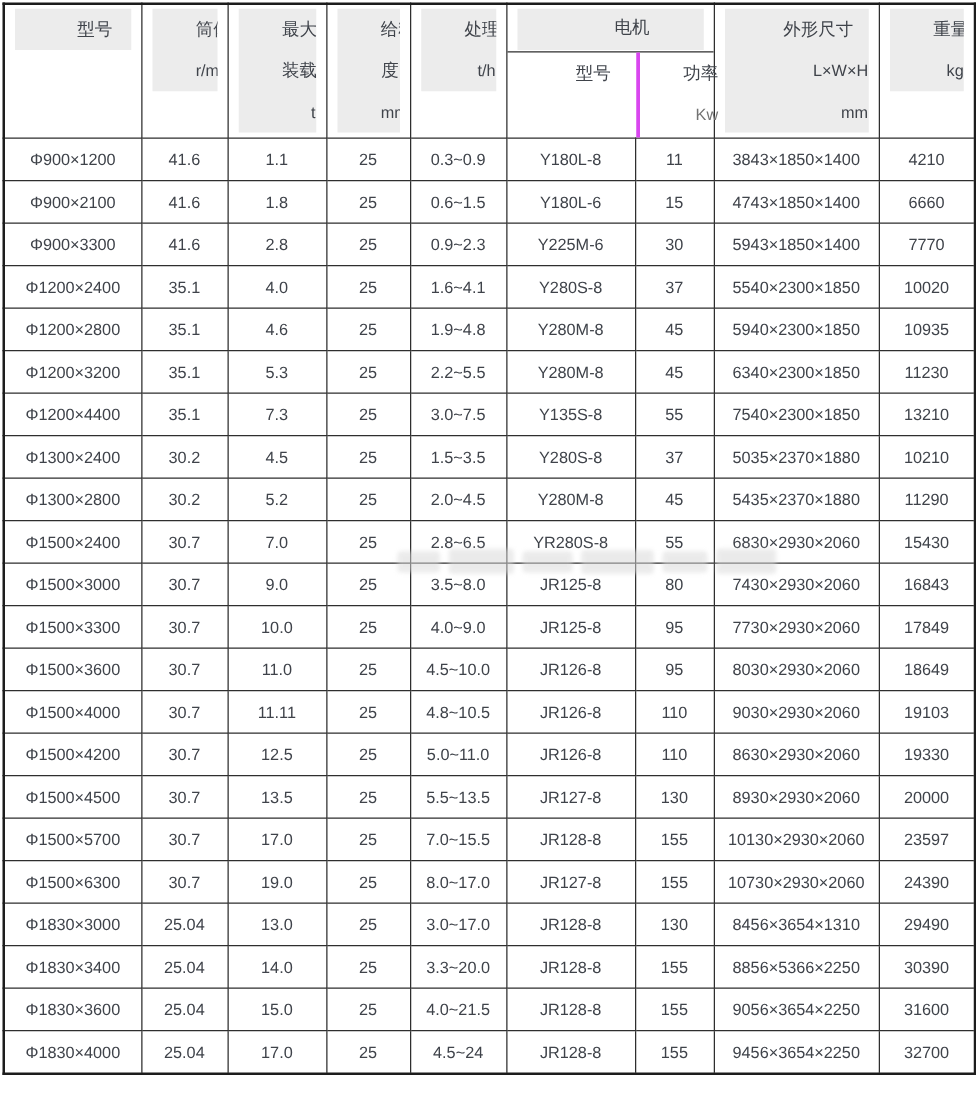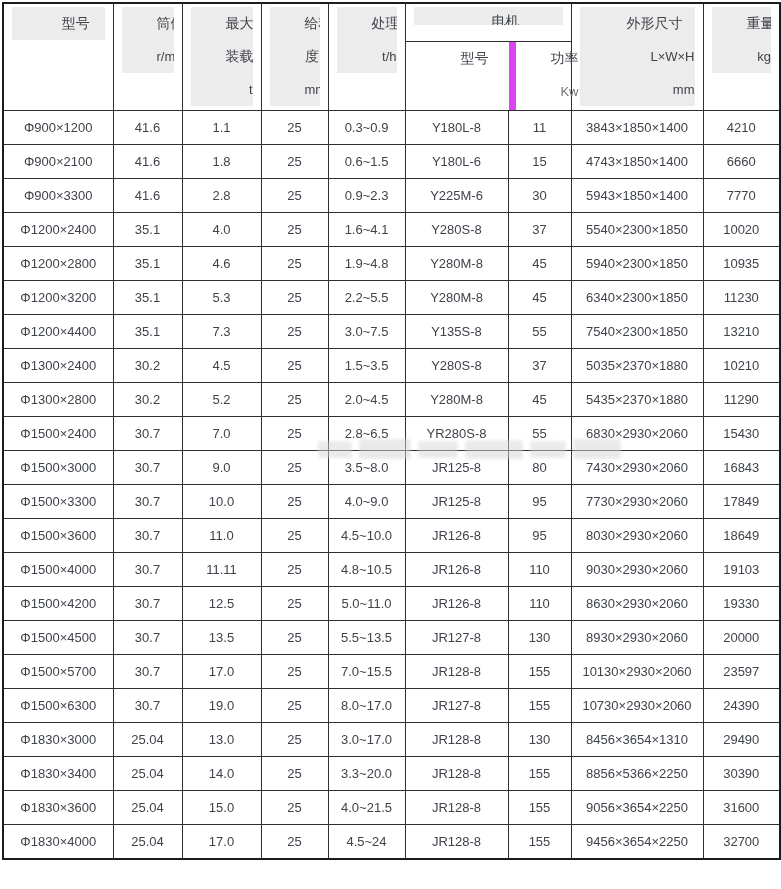--- a/index.html
+++ b/index.html
@@ -31,24 +31,24 @@
   table.spec{border:2px solid #1c1c1c;}
   
   thead th{vertical-align:top;height:103px;font-size:14px;}
   .hl{background:#ececec;margin:3px 8px 0 8px;}
   .ln{height:33px;line-height:33px;text-align:center;white-space:nowrap;overflow:hidden;padding-left:35px;}
   .ln.latin{font-size:13px;text-align:right;}
   .kw{color:#737373;}
   
   th.motor{padding:0;}
   .motor-band{height:35px;border-bottom:1px solid #2e2e2e;box-sizing:border-box;}
-  .motor-band .hl .ln{height:18px;line-height:29px;}
+  .motor-band .hl .ln{height:33px;line-height:29px;}
   .motor-sub{display:flex;height:68px;}
   .motor-sub .m1{flex:0 0 103px;box-sizing:border-box;}
-  .motor-sub .m2{flex:1 1 auto;border-left:7px solid #d946ef;box-sizing:border-box;}
+  .motor-sub .m2{flex:1 1 auto;border-left:3px solid #d946ef;box-sizing:border-box;}
   
   tbody td{
     height:33px;text-align:center;font-size:13px;
     white-space:nowrap;overflow:hidden;
   }
   
   .watermark{
     position:absolute;left:318px;top:436px;width:318px;height:26px;
     display:flex;align-items:center;gap:7px;
     filter:blur(1.6px);opacity:.5;pointer-events:none;

